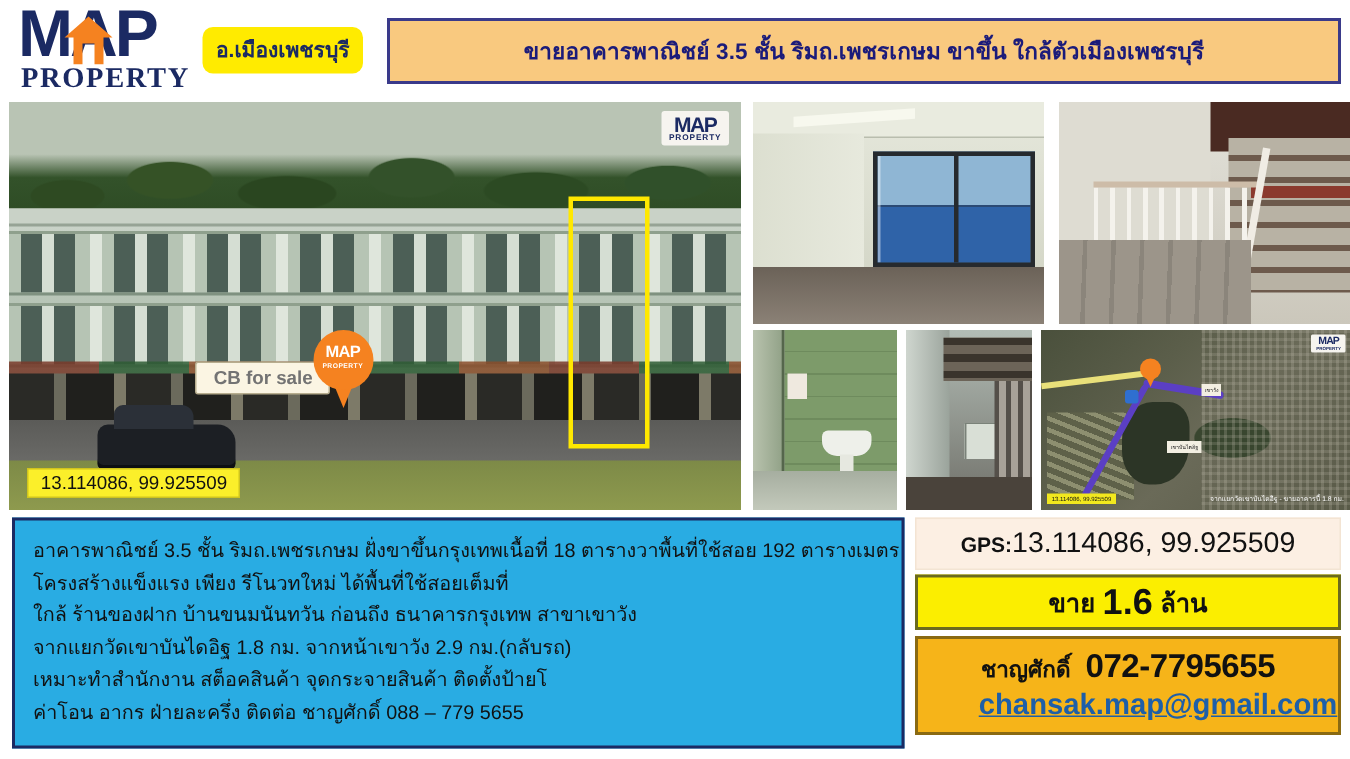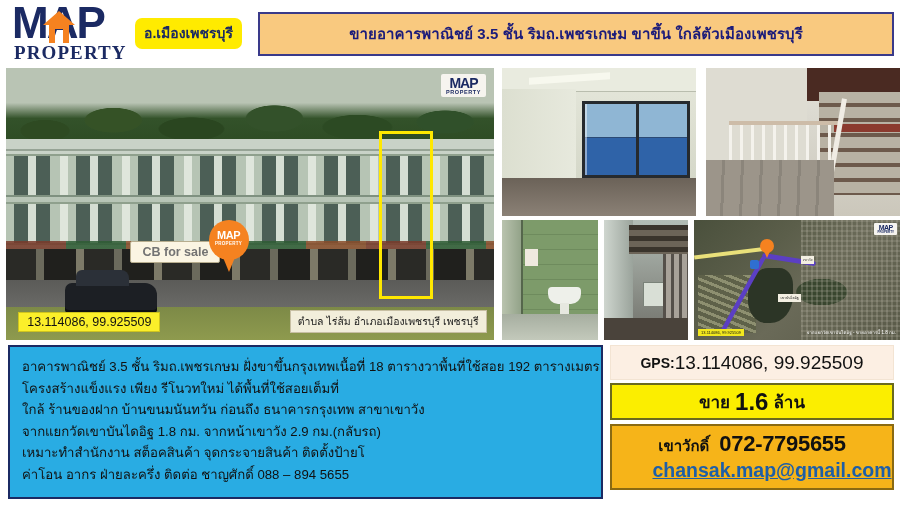--- a/index.html
+++ b/index.html
@@ -388,21 +388,20 @@
         <div class="awning"></div>
         <div class="b-ground"></div>
       </div>
       <div class="road"></div>
       <div class="grass"></div>
       <div class="car"></div>
       <div class="highlight-box"></div>
 
       <div class="cb-label">CB for sale</div>
       <div class="gps-strip">13.114086, 99.925509</div>
-      <div class="tambon-strip">ตำบล ไร่ส้ม อำเภอเมืองเพชรบุรี เพชรบุรี</div>
 
       <div class="pin">
         <div class="pin-tip"></div>
         <div class="pin-head"></div>
         <div class="pin-txt">MAP</div>
         <div class="pin-sub">PROPERTY</div>
       </div>
 
       <div class="wm">
         <div class="wm-a">MAP</div>
@@ -474,38 +473,38 @@
       </div>
     </div>
   </div>
 
   <div class="desc">
     <p>อาคารพาณิชย์ 3.5 ชั้น ริมถ.เพชรเกษม ฝั่งขาขึ้นกรุงเทพเนื้อที่ 18 ตารางวาพื้นที่ใช้สอย 192 ตารางเมตร</p>
     <p>โครงสร้างแข็งแรง เพียง รีโนวทใหม่  ได้พื้นที่ใช้สอยเต็มที่</p>
     <p>ใกล้ ร้านของฝาก บ้านขนมนันทวัน  ก่อนถึง ธนาคารกรุงเทพ สาขาเขาวัง</p>
     <p>จากแยกวัดเขาบันไดอิฐ  1.8 กม. จากหน้าเขาวัง  2.9 กม.(กลับรถ)</p>
     <p>เหมาะทำสำนักงาน  สต็อคสินค้า จุดกระจายสินค้า ติดตั้งป้ายโ</p>
-    <p>ค่าโอน อากร ฝ่ายละครึ่ง  ติดต่อ  ชาญศักดิ์ 088 – 894 5655</p>
+    <p>ค่าโอน อากร ฝ่ายละครึ่ง  ติดต่อ  ชาญศักดิ์ 088 – 779 5655</p>
   </div>
 
   <div class="right-col">
 
     <div class="gps-box">
       <span class="lbl">GPS:</span>
       <span class="val">13.114086, 99.925509</span>
     </div>
 
     <div class="price-box">
       <span class="t1">ขาย</span>
       <span class="t2">1.6</span>
       <span class="t3">ล้าน</span>
     </div>
 
     <div class="contact-box">
       <div class="contact-row1">
-        <span class="contact-name">เขาวักดิ์</span>
+        <span class="contact-name">ชาญศักดิ์</span>
         <span class="contact-phone">072-7795655</span>
       </div>
       <span class="contact-mail">chansak.map@gmail.com</span>
     </div>
   </div>
 
 </div>
 
 </body></html>

